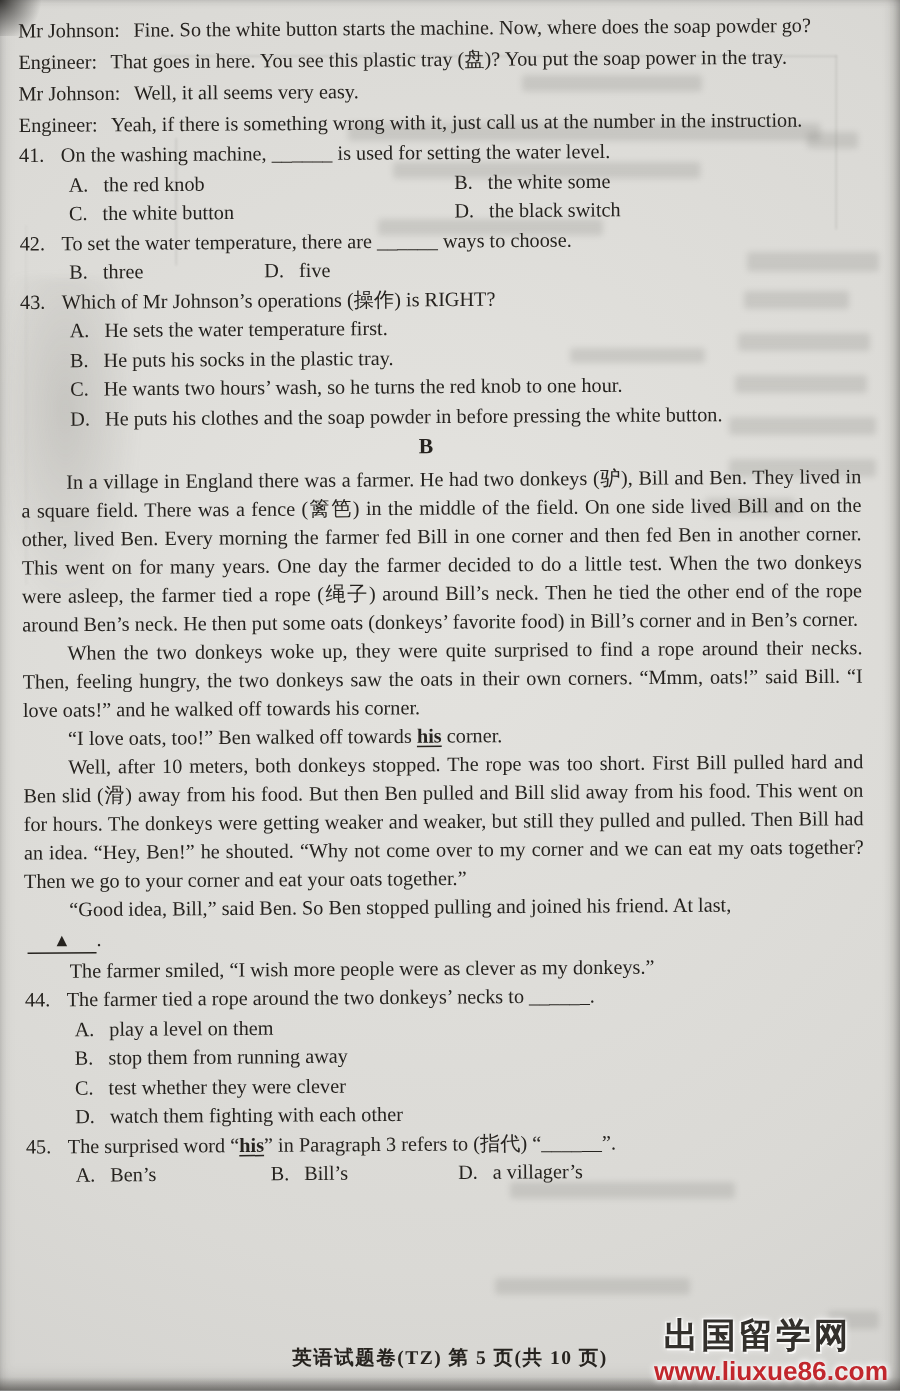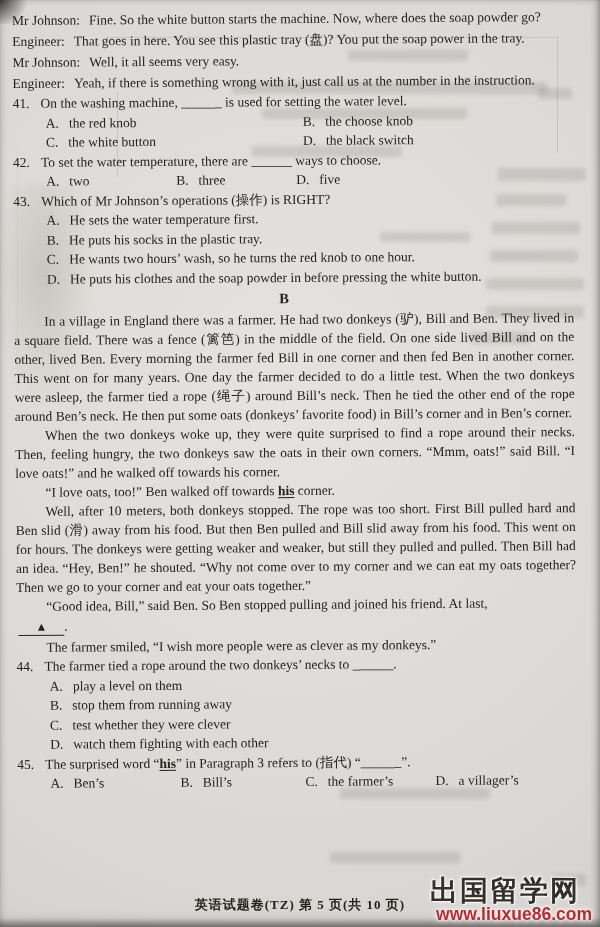--- a/index.html
+++ b/index.html
@@ -42,21 +42,21 @@
   .passage p{margin:0;text-indent:30px;text-align:justify;line-height:19px;}
   .uw{font-weight:bold;text-decoration:underline;text-underline-offset:2px;}
   .tri-line{line-height:22px;}
   .tri-blank{display:inline-block;width:46px;margin-left:2px;border-bottom:1.5px solid #26231f;
     text-align:center;font-size:12px;line-height:15px;}
 
   
   .footer{position:absolute;left:0;width:100%;bottom:13px;text-align:center;
     font-weight:bold;font-size:13px;letter-spacing:1px;z-index:3;}
   .watermark{position:absolute;right:8px;bottom:3px;text-align:center;z-index:6;line-height:1;}
-  .wm-name{font-size:28px;font-weight:bold;color:#33302c;letter-spacing:2px;line-height:27px;
+  .wm-name{font-size:23px;font-weight:bold;color:#33302c;letter-spacing:2px;line-height:27px;
     text-shadow:0 0 2px #fff,0 0 5px #fff,1px 1px 0 #f4f3f0,-1px -1px 0 #f4f3f0;}
   .wm-url{font-family:"Liberation Sans", sans-serif;font-size:17.5px;font-weight:bold;
     color:#c1272d;line-height:20px;text-shadow:0 0 2px #fff,0 0 4px #fff,0 0 6px #fff;margin-left:18px;}
 
   
   .smudge{position:absolute;background:rgba(104,103,99,.6);filter:blur(2.2px);
     border-radius:2px;opacity:.3;z-index:1;}
   .bleedline{position:absolute;background:rgba(88,88,85,.55);opacity:.28;filter:blur(.6px);z-index:1;}
   .blob{position:absolute;left:4px;top:185px;width:88px;height:220px;z-index:1;filter:blur(3px);
     background:radial-gradient(ellipse at 45% 40%, rgba(118,116,110,.22), rgba(118,116,110,0) 72%);}
@@ -94,30 +94,29 @@
       <p class="dia"><span class="spk">Mr Johnson:</span><span>Fine. So the white button starts the machine. Now, where does the soap powder go?</span></p>
       <p class="dia"><span class="spk">Engineer:</span><span>That goes in here. You see this plastic tray (盘)? You put the soap power in the tray.</span></p>
       <p class="dia"><span class="spk">Mr Johnson:</span><span>Well, it all seems very easy.</span></p>
       <p class="dia"><span class="spk">Engineer:</span><span>Yeah, if there is something wrong with it, just call us at the number in the instruction.</span></p>
     </section>
 
     <div>
       <p class="qstem"><span class="qnum">41.</span><span>On the washing machine, ______ is used for setting the water level.</span></p>
       <div class="grid2">
         <span class="opt"><span class="olabel">A.</span><span>the red knob</span></span>
-        <span class="opt"><span class="olabel">B.</span><span>the choose knob</span></span>
+        <span class="opt"><span class="olabel">B.</span><span>the white some</span></span>
         <span class="opt"><span class="olabel">C.</span><span>the white button</span></span>
         <span class="opt"><span class="olabel">D.</span><span>the black switch</span></span>
       </div>
     </div>
 
     <div>
       <p class="qstem"><span class="qnum">42.</span><span>To set the water temperature, there are ______ ways to choose.</span></p>
       <div class="grid4a">
-        <span class="opt"><span class="olabel">A.</span><span>two</span></span>
         <span class="opt"><span class="olabel">B.</span><span>three</span></span>
         <span class="opt"><span class="olabel">D.</span><span>five</span></span>
       </div>
     </div>
 
     <div>
       <p class="qstem"><span class="qnum">43.</span><span>Which of Mr Johnson’s operations (操作) is RIGHT?</span></p>
       <div class="opts-stack">
         <span class="opt"><span class="olabel">A.</span><span>He sets the water temperature first.</span></span>
         <span class="opt"><span class="olabel">B.</span><span>He puts his socks in the plastic tray.</span></span>
@@ -146,21 +145,20 @@
         <span class="opt"><span class="olabel">C.</span><span>test whether they were clever</span></span>
         <span class="opt"><span class="olabel">D.</span><span>watch them fighting with each other</span></span>
       </div>
     </div>
 
     <div>
       <p class="qstem"><span class="qnum">45.</span><span>The surprised word “</span><span class="uw">his</span><span>” in Paragraph 3 refers to (指代) “______”.</span></p>
       <div class="grid4b">
         <span class="opt"><span class="olabel">A.</span><span>Ben’s</span></span>
         <span class="opt"><span class="olabel">B.</span><span>Bill’s</span></span>
-        <span class="opt"><span class="olabel">C.</span><span>the farmer’s</span></span>
         <span class="opt"><span class="olabel">D.</span><span>a villager’s</span></span>
       </div>
     </div>
 
   </div>
 
   <div class="footer">英语试题卷(TZ) 第 5 页(共 10 页)</div>
 
   <div class="watermark">
     <div class="wm-name">出国留学网</div>

